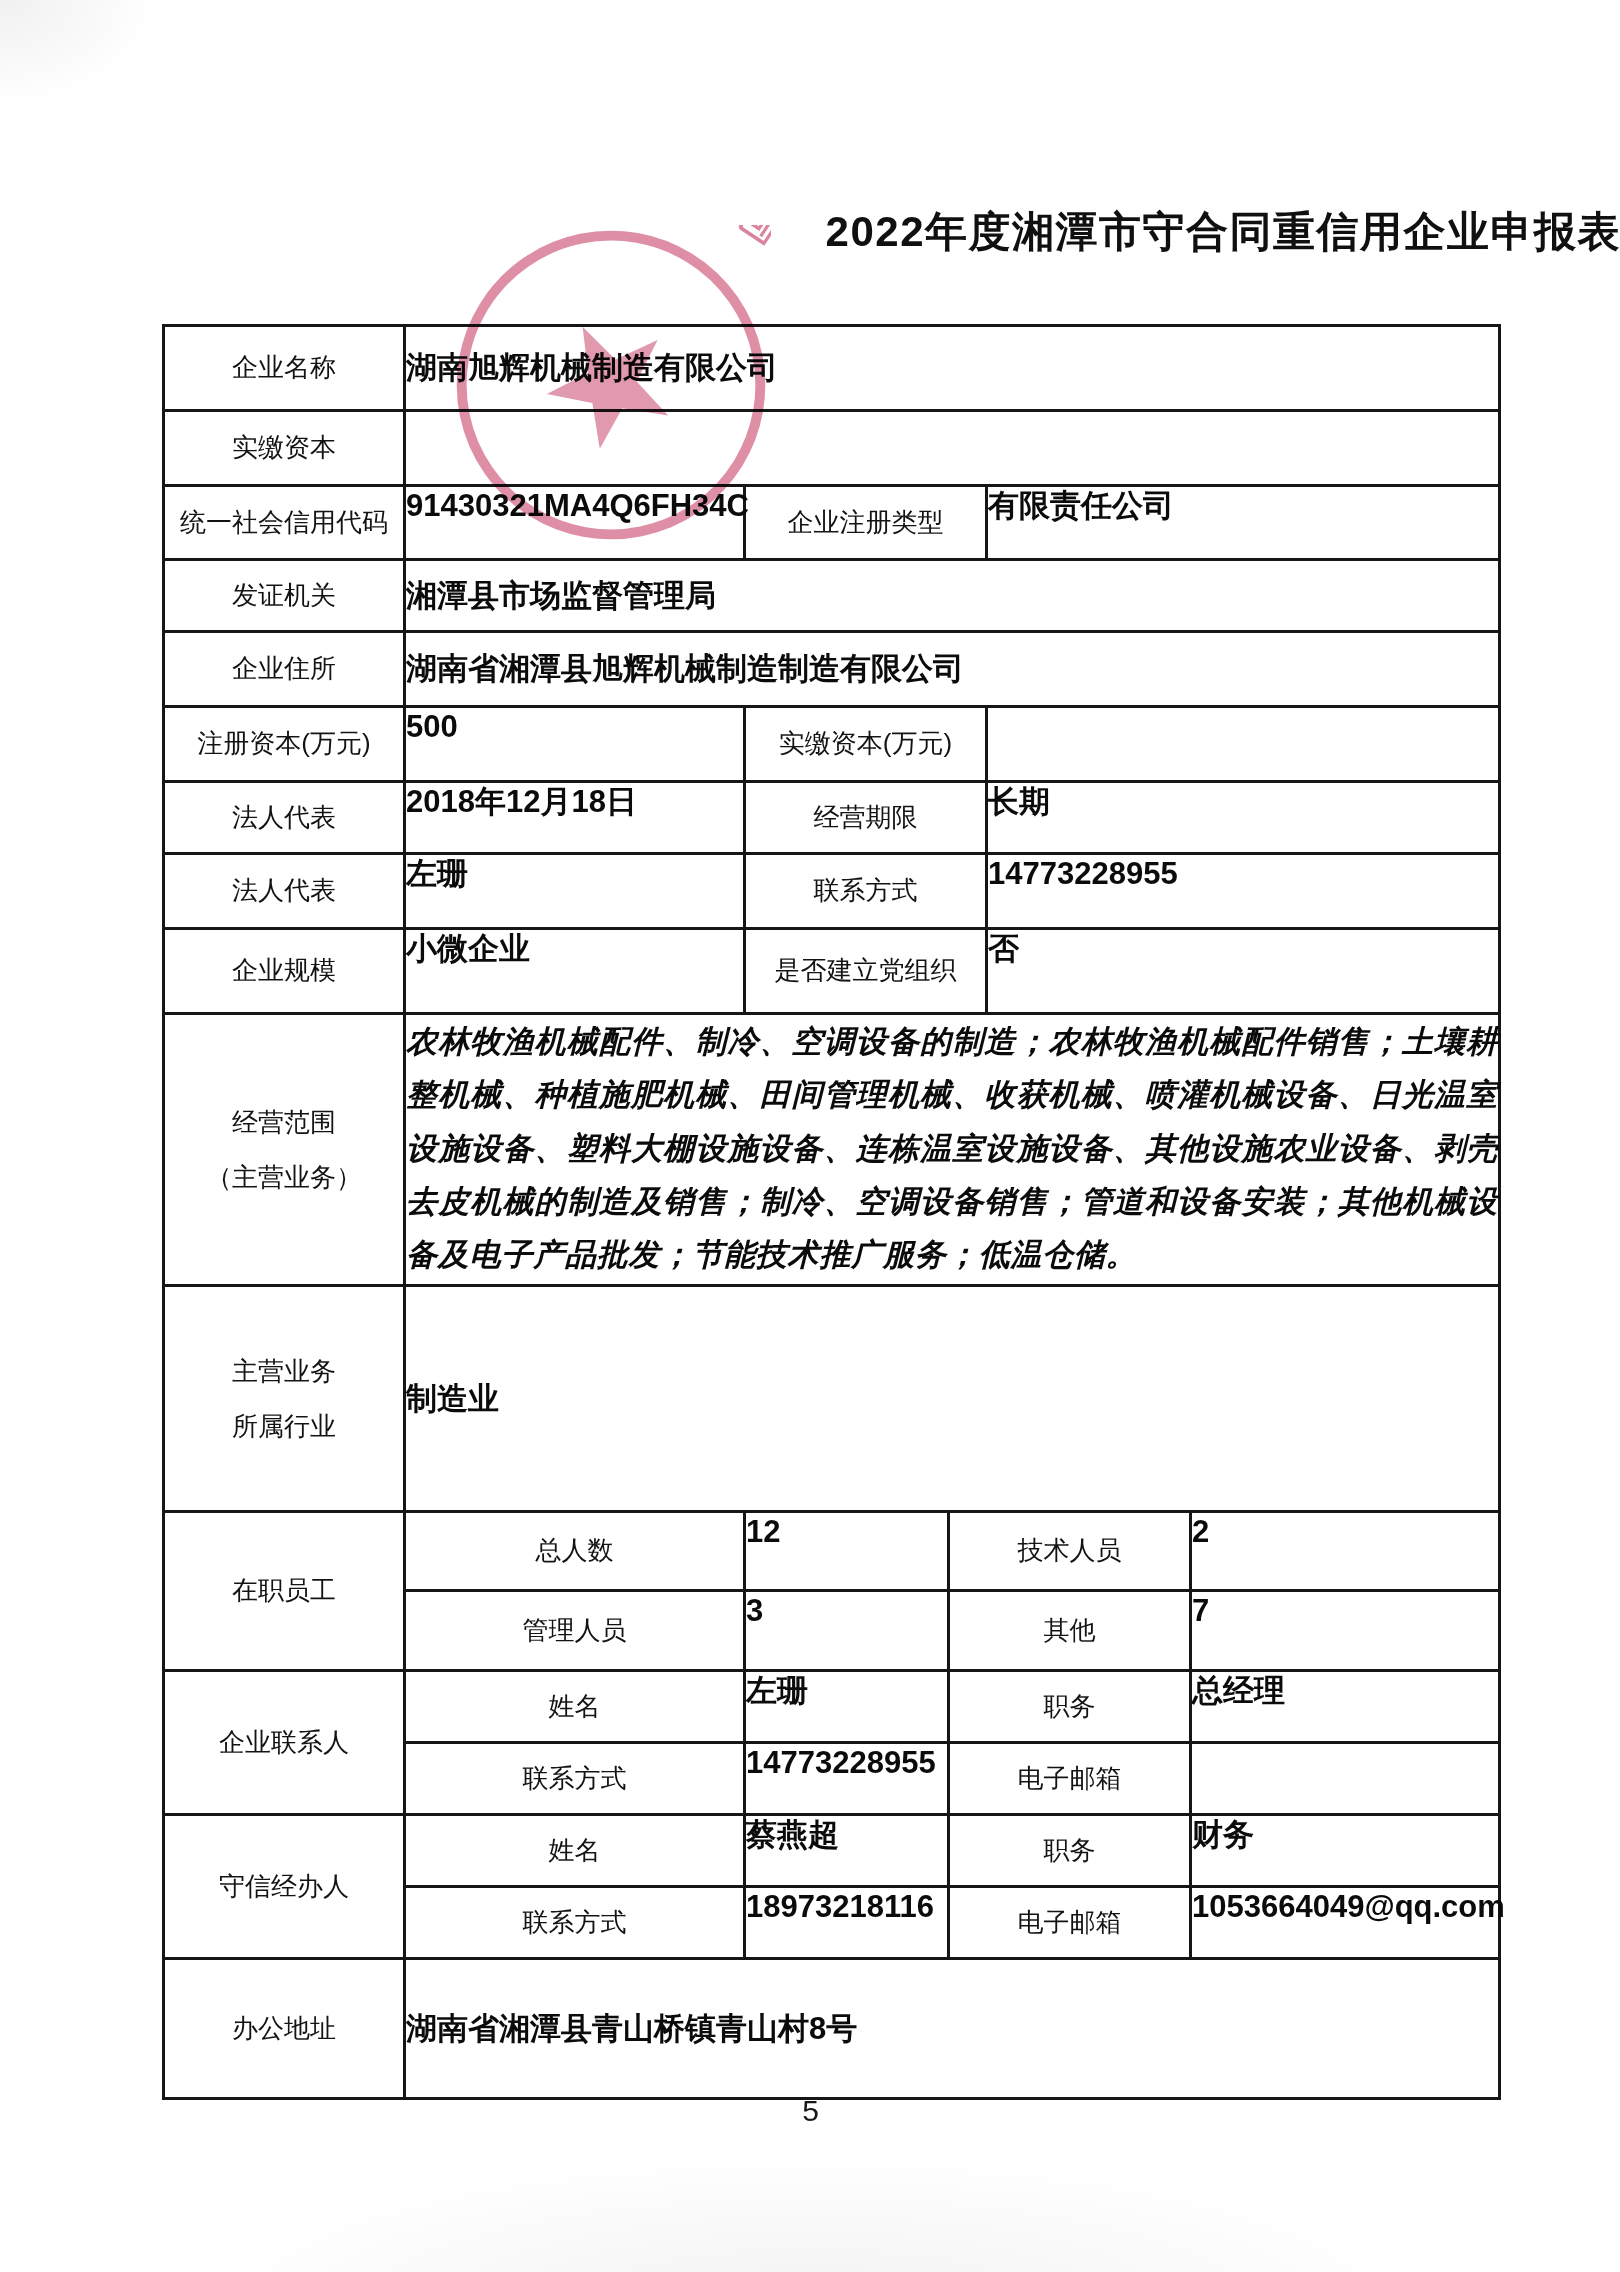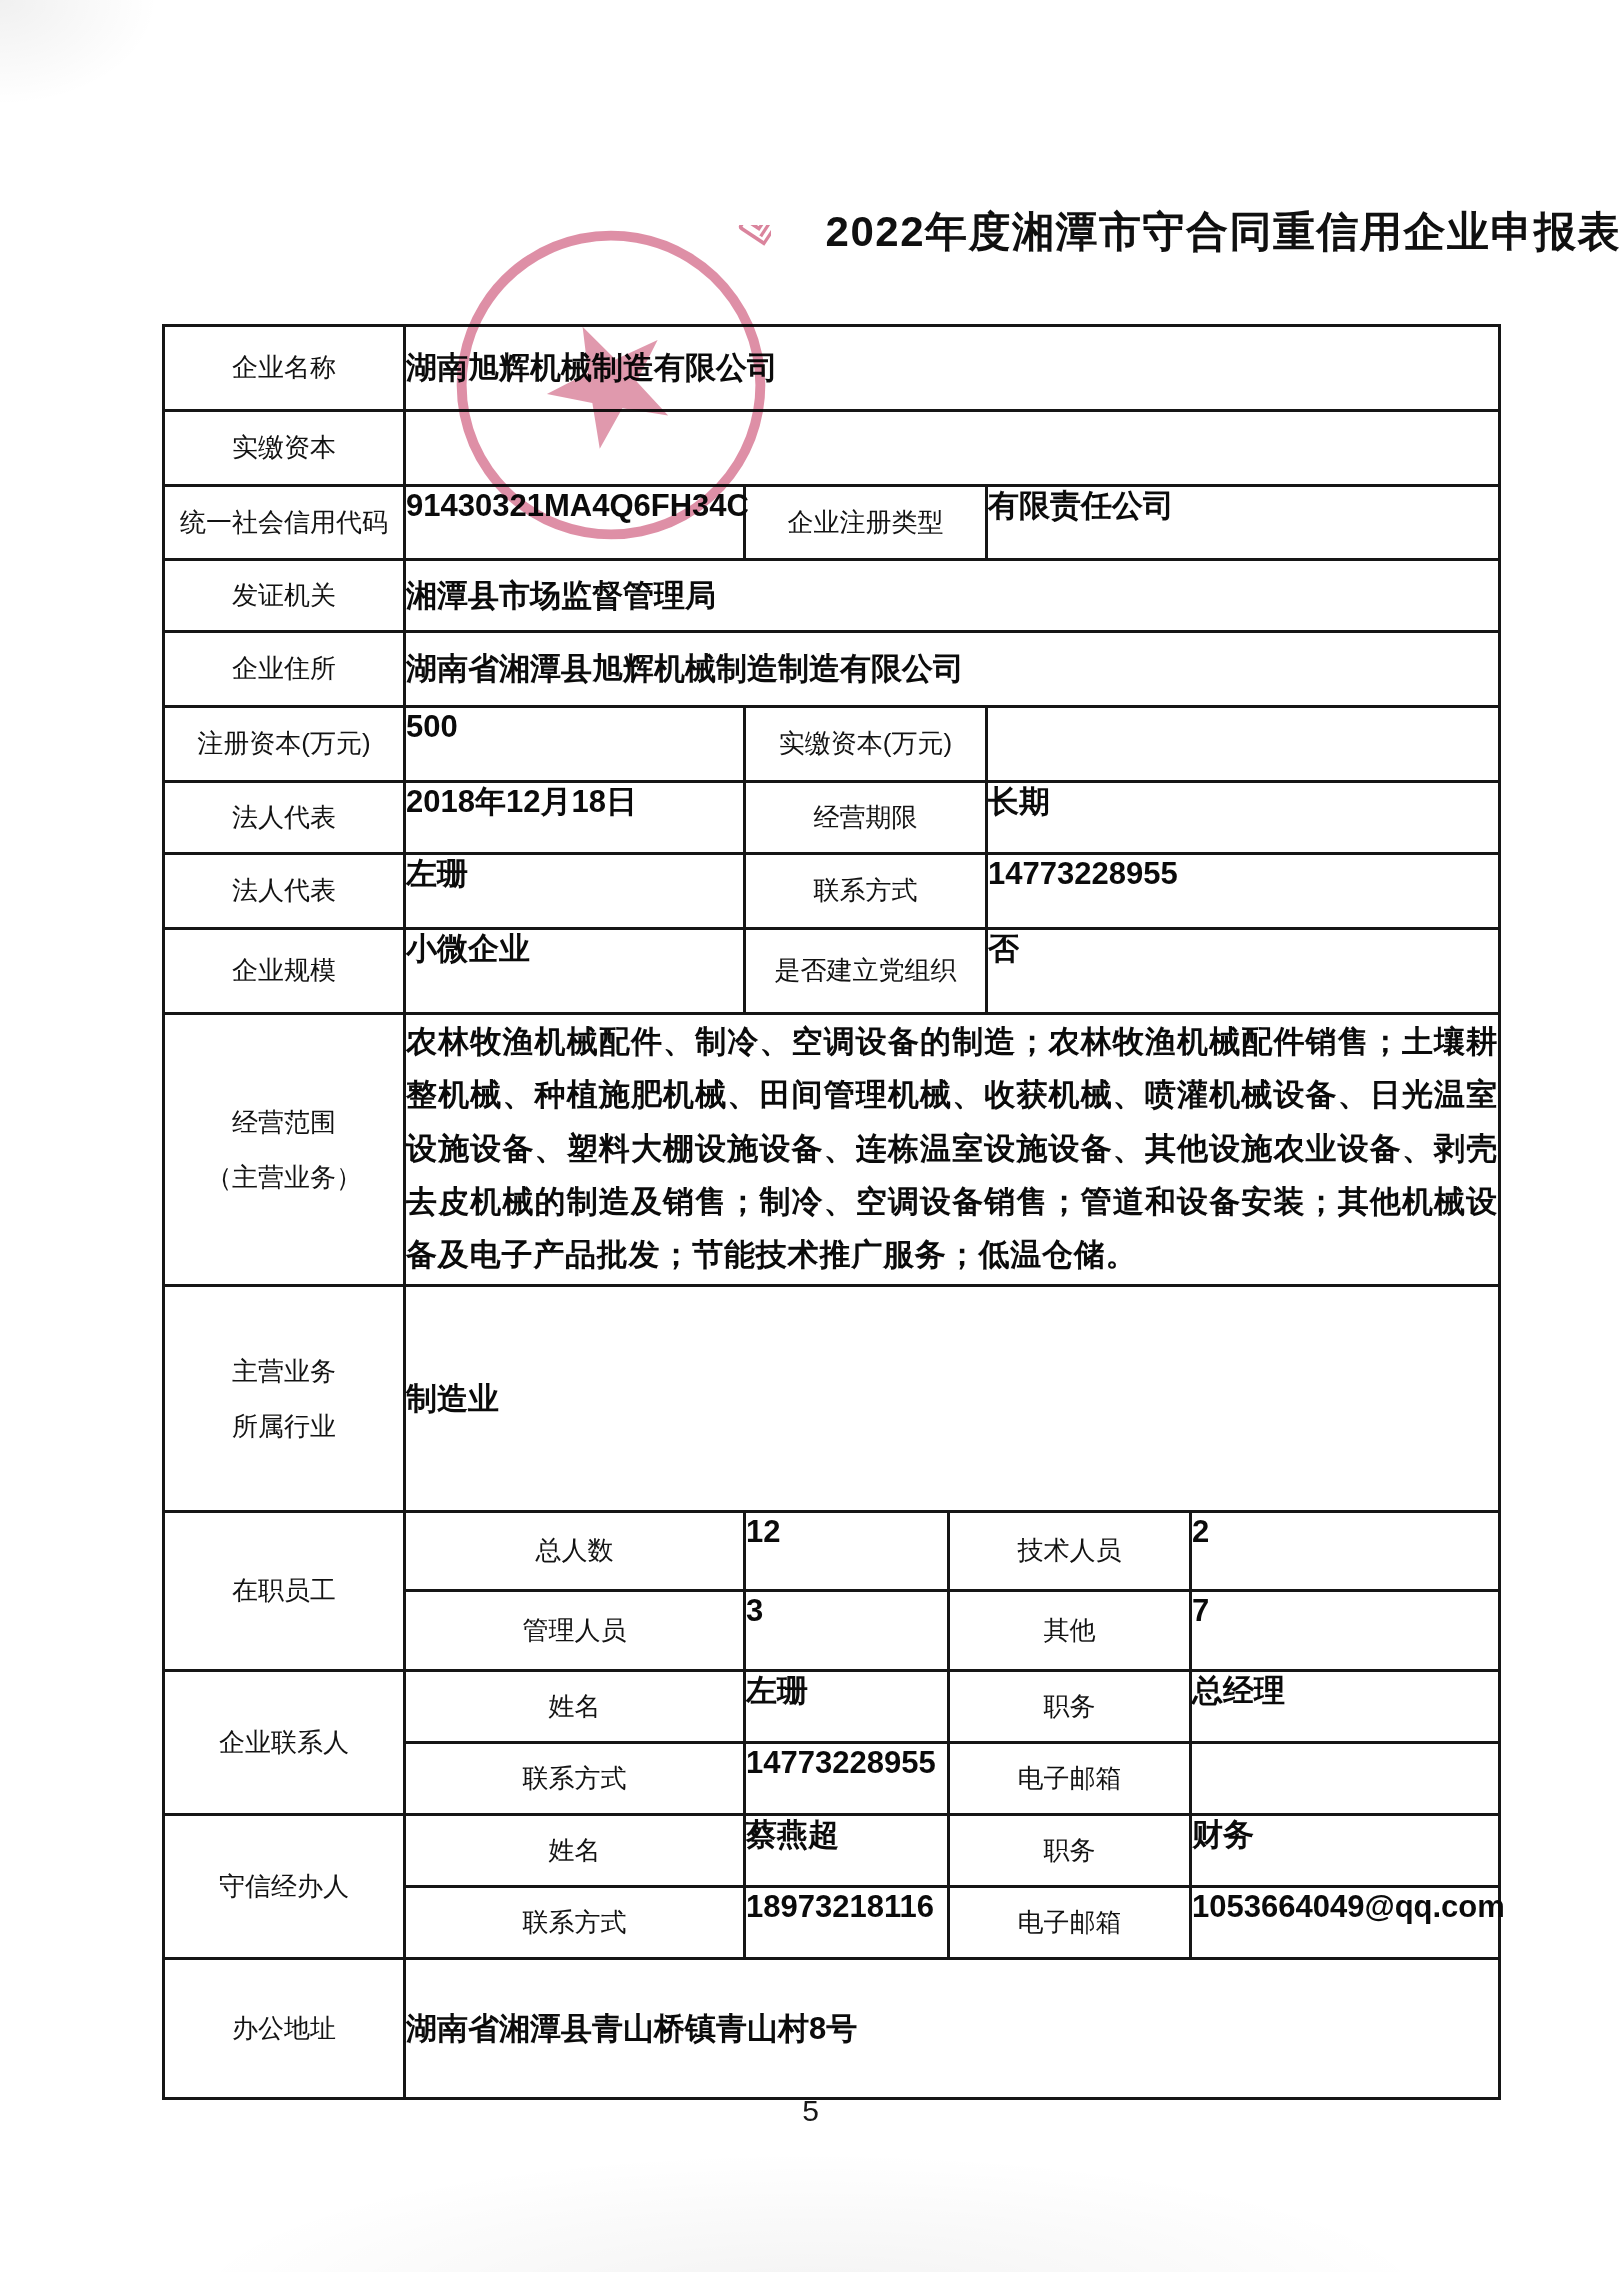--- a/index.html
+++ b/index.html
@@ -60,20 +60,21 @@
   .vtop{
     vertical-align:top;
     padding-top:1.5px;
   }
   .scope{
     vertical-align:top;
     padding:7.5px 4.5px 4.5px 6px;
     line-height:1.72;
     text-align:justify;
     letter-spacing:0.8px;
+    font-style:italic;
   }
   .nowrap{ white-space:nowrap; }
   .pageno{
     position:absolute;
     left:0;width:100%;
     top:2094px;
     text-align:center;
     font-size:30px;
     font-weight:500;
     color:#171717;

